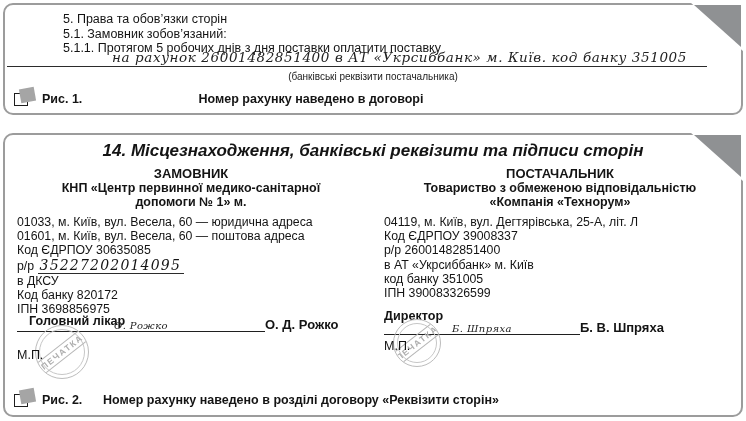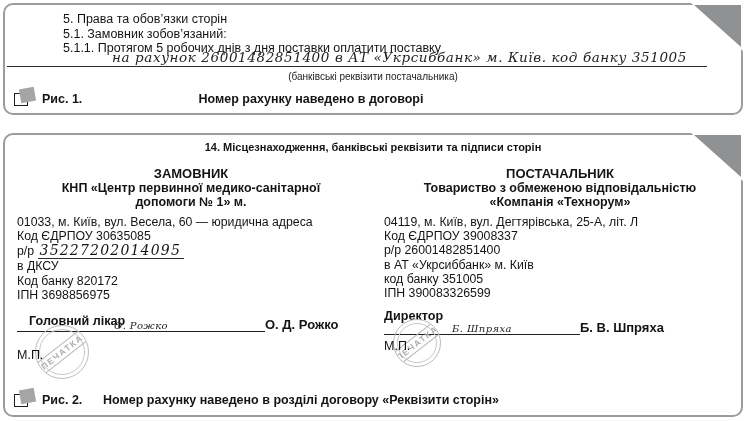--- a/index.html
+++ b/index.html
@@ -31,21 +31,21 @@
   .fill-note { position:absolute; left:0; top:66px; width:100%; text-align:center; font-size:10px; color:#1c1c1c; }
 
   
   .fig-icon { position:absolute; width:21px; height:18px; }
   .fig-icon .back  { position:absolute; left:0; bottom:0; width:14px; height:13px; border:1.7px solid #1d1d1d; background:#fff; }
   .fig-icon .front { position:absolute; right:0; top:0; width:15px; height:14px; background:#a5a5a5; transform:rotate(-10deg); }
   .fig-label   { position:absolute; font-size:12.5px; font-weight:bold; }
   .fig-caption { position:absolute; transform:translateX(-50%); font-size:12.5px; font-weight:bold; white-space:nowrap; }
 
   
-  .b2-header { position:absolute; top:6px; left:0; width:100%; text-align:center; font-size:11px; font-weight:bold; }
+  .b2-header { position:absolute; top:6px; left:0; width:100%; text-align:center; font-size:17px; font-weight:bold;font-style:italic; }
   .col { position:absolute; top:27px; font-size:12.3px; }
   #col-left  { left:10px;  width:352px; }
   #col-right { left:377px; width:356px; }
   .col-title { position:absolute; top:4px; left:0; width:100%; text-align:center; font-size:13px; font-weight:bold; }
   .col-org1  { position:absolute; top:19px; left:0; width:100%; text-align:center; font-size:12.5px; font-weight:bold; }
   .col-org2  { position:absolute; top:33px; left:0; width:100%; text-align:center; font-size:12.5px; font-weight:bold; }
   .details { position:absolute; top:53px; left:2px; line-height:14.2px; }
   .rr-line { line-height:15px; }
   .rr-num  { font-family:"DejaVu Serif", serif; font-style:italic; font-size:14px; letter-spacing:1.2px; border-bottom:1.6px solid #2b2b2b; padding:0 3px 0 2px; }
   .role { position:absolute; left:2px; font-weight:bold; font-size:12.6px; }
@@ -100,20 +100,21 @@
 
   <div class="b2-header">14. Місцезнаходження, банківські реквізити та підписи сторін</div>
 
   <div class="col" id="col-left">
     <div class="col-title">ЗАМОВНИК</div>
     <div class="col-org1">КНП «Центр первинної медико-санітарної</div>
     <div class="col-org2">допомоги № 1» м.</div>
 
     <div class="details">
       <div>01033, м. Київ, вул. Весела, 60 — юридична адреса</div>
+      <div>01601, м. Київ, вул. Весела, 60 — поштова адреса</div>
       <div>Код ЄДРПОУ 30635085</div>
       <div class="rr-line"><span>р/р</span> <span class="rr-num">35227202014095</span></div>
       <div>в ДКСУ</div>
       <div>Код банку 820172</div>
       <div>ІПН 3698856975</div>
     </div>
 
     <div class="role" style="top:152px;padding-left:12px;">Головний лікар</div>
 
     <div class="sig-row" style="top:155px;">

